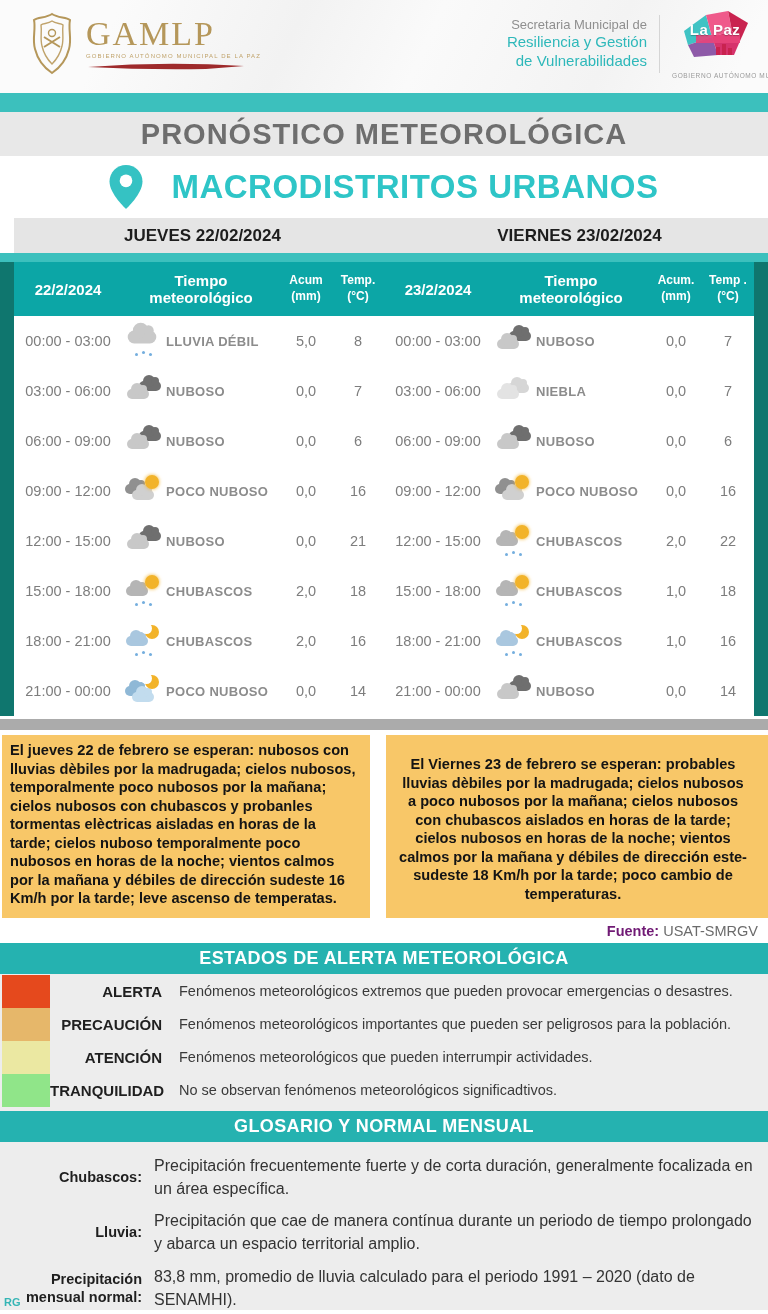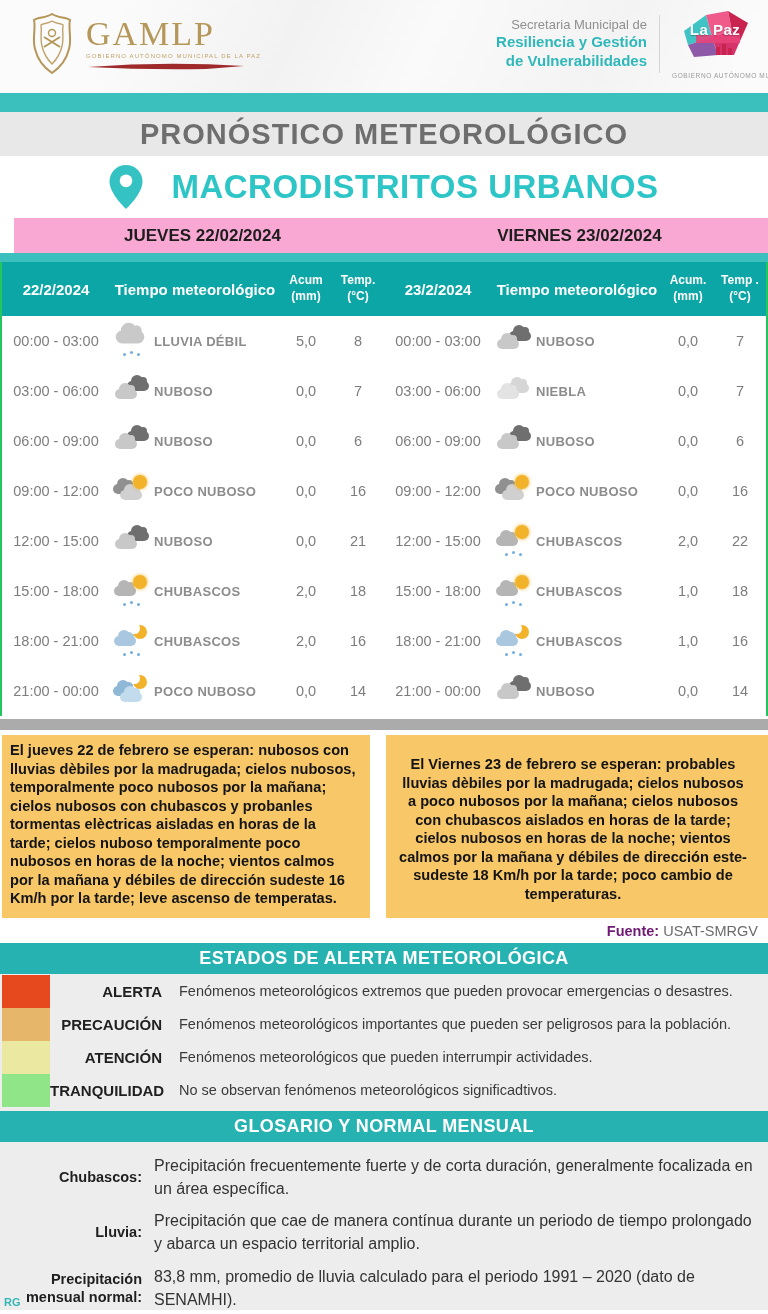--- a/index.html
+++ b/index.html
@@ -12,39 +12,39 @@
          padding:0 10px 6px 26px;
          background:linear-gradient(115deg,#fbfbfb 15%,#f2f2f2 38%,#fafafa 55%,#f3f3f3 78%,#fbfbfb 95%); }
   .gamlp { display:flex; align-items:center; gap:8px; }
   .gamlp-txt { display:flex; flex-direction:column; }
   .gamlp-name { font-family:"Liberation Serif","DejaVu Serif",serif; font-size:34px; color:#b5975a; letter-spacing:2px; line-height:1; }
   .gamlp-cap { font-size:6px; color:#c0a36b; letter-spacing:1.1px; margin-top:2px; }
   .gamlp-swoosh { margin-top:3px; }
   .hdr-right { display:flex; align-items:center; gap:12px; }
   .secretaria { text-align:right; line-height:1.25; }
   .sec-l1 { font-size:13px; color:#8f8f8f; }
-  .sec-l2,.sec-l3 { font-size:15px; font-weight:bold; color:#2eb8ba; }
+  .sec-l2,.sec-l3 { font-size:15px; font-weight:normal; color:#2eb8ba; }
   .vdiv { width:1px; height:58px; background:#d5d5d5; }
   .lapaz { position:relative; width:86px; text-align:center; }
   .lapaz-title { position:absolute; top:12px; left:0; right:0; text-align:center;
                  color:#fff; font-weight:bold; font-size:15px; letter-spacing:.5px; text-shadow:0 1px 1px rgba(0,0,0,.25); }
   .lapaz-cap { font-size:6.5px; color:#9a9a9a; letter-spacing:.6px; margin-top:1px; white-space:nowrap; }
 
   
   .teal-bar { height:19px; background:#3cc0bd; }
   .teal-bar.thin { height:9px; }
   .title-band { height:44px; background:#e8e8e8; display:flex; align-items:center; justify-content:center; }
   .title-band h1 { font-size:29px; font-weight:bold; color:#6e6e6e; letter-spacing:1px; }
   .loc-row { height:62px; background:#ffffff; display:flex; align-items:center; justify-content:center; gap:28px;border-radius:18px; }
   .loc-row h2 { font-size:33px; font-weight:bold; color:#2ec5c7; letter-spacing:.5px; }
-  .day-band { height:35px; background:#f9a8d4; display:flex; align-items:center;margin-left:14px; }
+  .day-band { height:35px; background:#e5e5e5; display:flex; align-items:center;margin-left:14px; }
   .day-band span { flex:1; text-align:center; font-size:17px; font-weight:bold; color:#1d1d1d; }
 
   
-  .tables { display:flex; gap:0; padding:0 2px; background:#22c55e; }
+  .tables { display:flex; gap:0; padding:0 14px; background:#0f766e; }
   .ftable { flex:1; background:#ffffff; }
   .thead { height:54px; background:#0ca6a6; color:#fff; display:flex; align-items:center; }
   .th-date { width:108px; text-align:center; font-size:15px; font-weight:bold; }
   .th-weather { flex:1; text-align:center; font-size:15px; font-weight:bold; }
   .th-acum,.th-temp { width:52px; text-align:center; font-size:12px; font-weight:bold; line-height:1.3; display:flex; flex-direction:column; }
   .trow { height:50px; display:flex; align-items:center; }
   .td-time { width:108px; text-align:center; font-size:14.5px; color:#7d7d7d; white-space:nowrap; }
   .td-cond { flex:1; font-size:13px; font-weight:600; color:#8c8c8c; letter-spacing:.3px; }
   .td-acum,.td-temp { width:52px; text-align:center; font-size:14.5px; color:#7d7d7d; }
 
@@ -145,21 +145,21 @@
         </svg>
         <span class="lapaz-title">La Paz</span>
         <div class="lapaz-cap">GOBIERNO AUTÓNOMO MUNICIPAL</div>
       </div>
     </div>
   </header>
 
   <div class="teal-bar"></div>
 
   <div class="title-band">
-    <h1>PRONÓSTICO METEOROLÓGICO</h1>
+    <h1>PRONÓSTICO METEOROLÓGICA</h1>
   </div>
 
   <div class="loc-row">
     <svg width="34" height="44" viewBox="0 0 24 32">
       <path d="M12 0C5.4 0 0 5.4 0 12c0 9 12 20 12 20s12-11 12-20C24 5.4 18.6 0 12 0z" fill="#35c2c3"></path>
       <circle cx="12" cy="11.5" r="4.6" fill="#ffffff"></circle>
     </svg>
     <h2>MACRODISTRITOS URBANOS</h2>
   </div>
 

